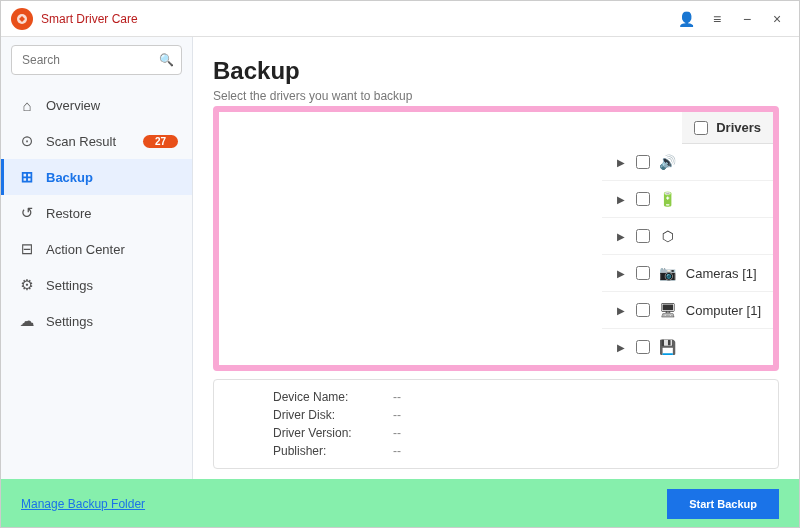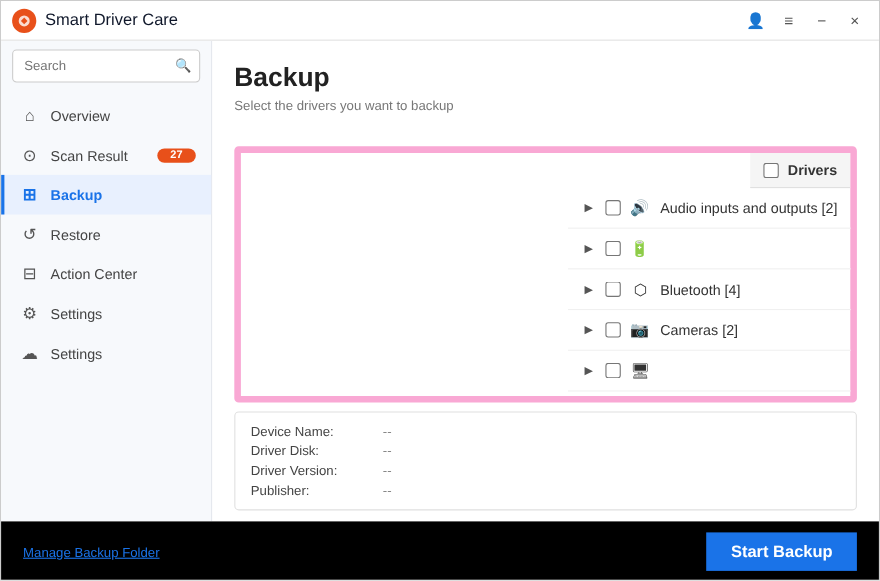--- a/index.html
+++ b/index.html
@@ -36,22 +36,22 @@
       background: #e8501a;
       border-radius: 50%;
       display: flex;
       align-items: center;
       justify-content: center;
       margin-right: 8px;
       flex-shrink: 0;
     }
     .title-bar-logo svg { width: 14px; height: 14px; }
     .title-bar-title {
-      font-size: 15px;
-      color: #0f172a;
+      font-size: 12px;
+      color: #b91c1c;
       font-weight: 500;
       flex: 1;
     }
     .title-bar-controls {
       display: flex;
       gap: 6px;
       align-items: center;
     }
     .title-bar-btn {
       width: 24px;
@@ -151,21 +151,21 @@
     }
     .page-title {
       font-size: 24px;
       font-weight: 600;
       color: #222;
       margin-bottom: 4px;
     }
     .page-subtitle {
       font-size: 12px;
       color: #777;
-      margin-bottom: 30px;
+      margin-bottom: 3px;
     }
     
     .drivers-panel {
       border: 6px solid #f9a8d4;
       border-radius: 4px;
       flex: 1;
       overflow: hidden;
       display: flex;
       flex-direction: column;
       align-items: flex-end;
@@ -232,43 +232,44 @@
     .info-row {
       display: flex;
       font-size: 12px;
       color: #555;
       padding: 2px 0;
     }
     .info-label {
       width: 120px;
       font-weight: 500;
       color: #444;
+      margin-left: 45px;
     }
     .info-value { color: #888; }
     
     .footer {
       display: flex;
       align-items: center;
       justify-content: space-between;
       padding: 10px 20px 8px 20px;
-      background: #000000;
+      background: #86efac;
     }
     .manage-link {
       font-size: 12px;
       color: #1a73e8;
       cursor: pointer;
       text-decoration: underline;
     }
     .start-backup-btn {
       background: #1a73e8;
       color: #fff;
       border: none;
       border-radius: 0;
       padding: 9px 22px;
-      font-size: 15px;
+      font-size: 11px;
       font-weight: 600;
       cursor: pointer;
     }
     
     .drivers-list::-webkit-scrollbar { width: 6px; }
     .drivers-list::-webkit-scrollbar-thumb { background: #ccc; border-radius: 3px; }
   </style>
 </head>
 <body>
 
@@ -346,43 +347,42 @@
         <div class="drivers-header">
           <input type="checkbox" style="">
           <span>Drivers</span>
         </div>
         <div class="drivers-list" id="drivers-list">
 
         <div class="driver-row">
     <span class="driver-expand">▶</span>
     <input type="checkbox" class="driver-checkbox" style="">
     <span class="driver-icon">🔊</span>
-    <span class="driver-name">Audio inputs and outputs [2]</span>
   </div>
             <div class="driver-row">
     <span class="driver-expand">▶</span>
     <input type="checkbox" class="driver-checkbox" style="">
     <span class="driver-icon">🔋</span>
   </div>
             <div class="driver-row">
     <span class="driver-expand">▶</span>
     <input type="checkbox" class="driver-checkbox" style="">
     <span class="driver-icon">⬡</span>
-    <span class="driver-name">Bluetooth [4]</span>
   </div>
             <div class="driver-row">
     <span class="driver-expand">▶</span>
     <input type="checkbox" class="driver-checkbox" style="">
     <span class="driver-icon">📷</span>
-    <span class="driver-name">Cameras [2]</span>
+    <span class="driver-name">Cameras [1]</span>
   </div>
             <div class="driver-row">
     <span class="driver-expand">▶</span>
     <input type="checkbox" class="driver-checkbox" style="">
     <span class="driver-icon">🖥</span>
+    <span class="driver-name">Computer [1]</span>
   </div>
             <div class="driver-row">
     <span class="driver-expand">▶</span>
     <input type="checkbox" class="driver-checkbox" style="">
     <span class="driver-icon">💾</span>
   </div>
           </div>
       </div>
 
       <div class="info-panel" id="info-panel">

